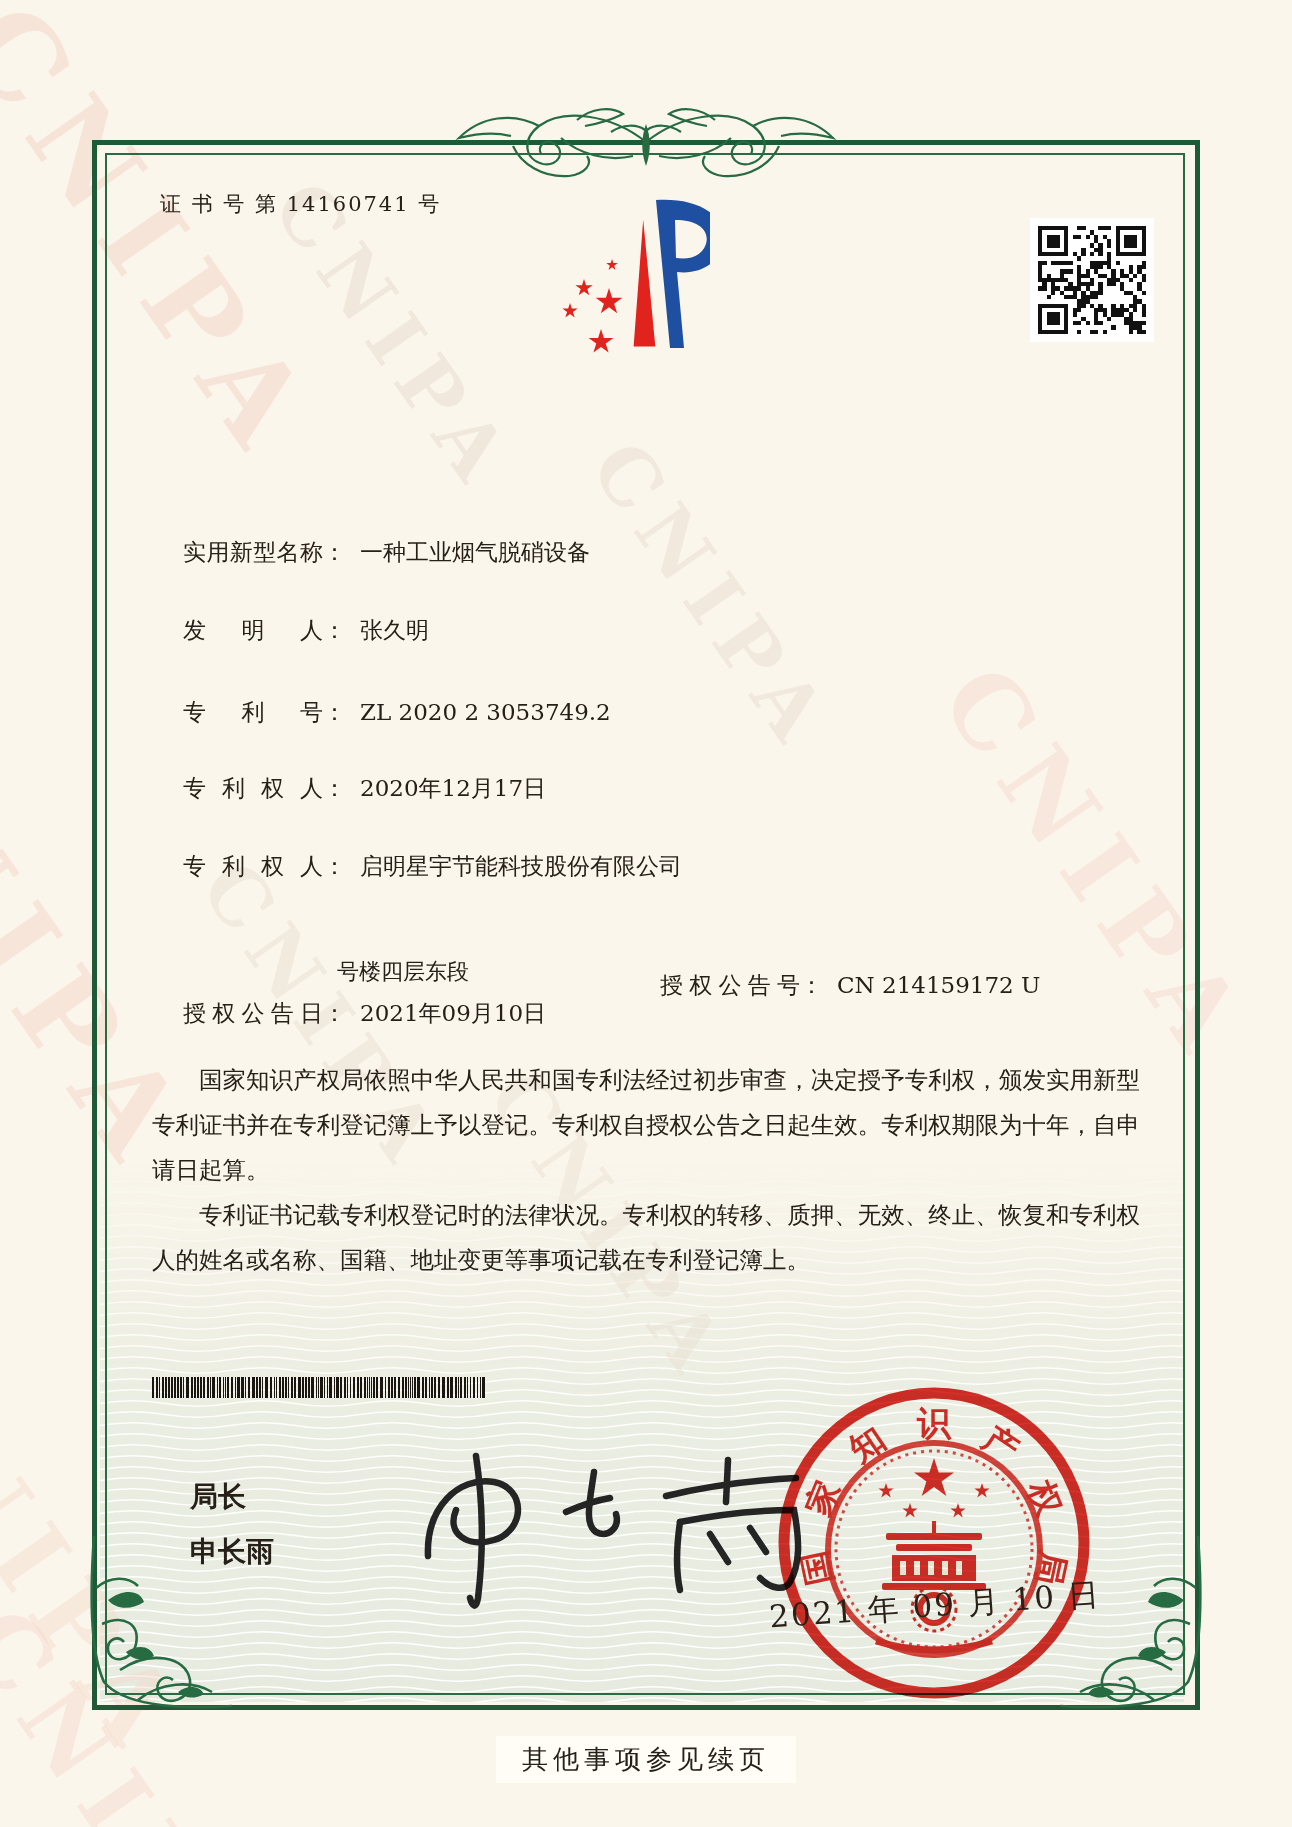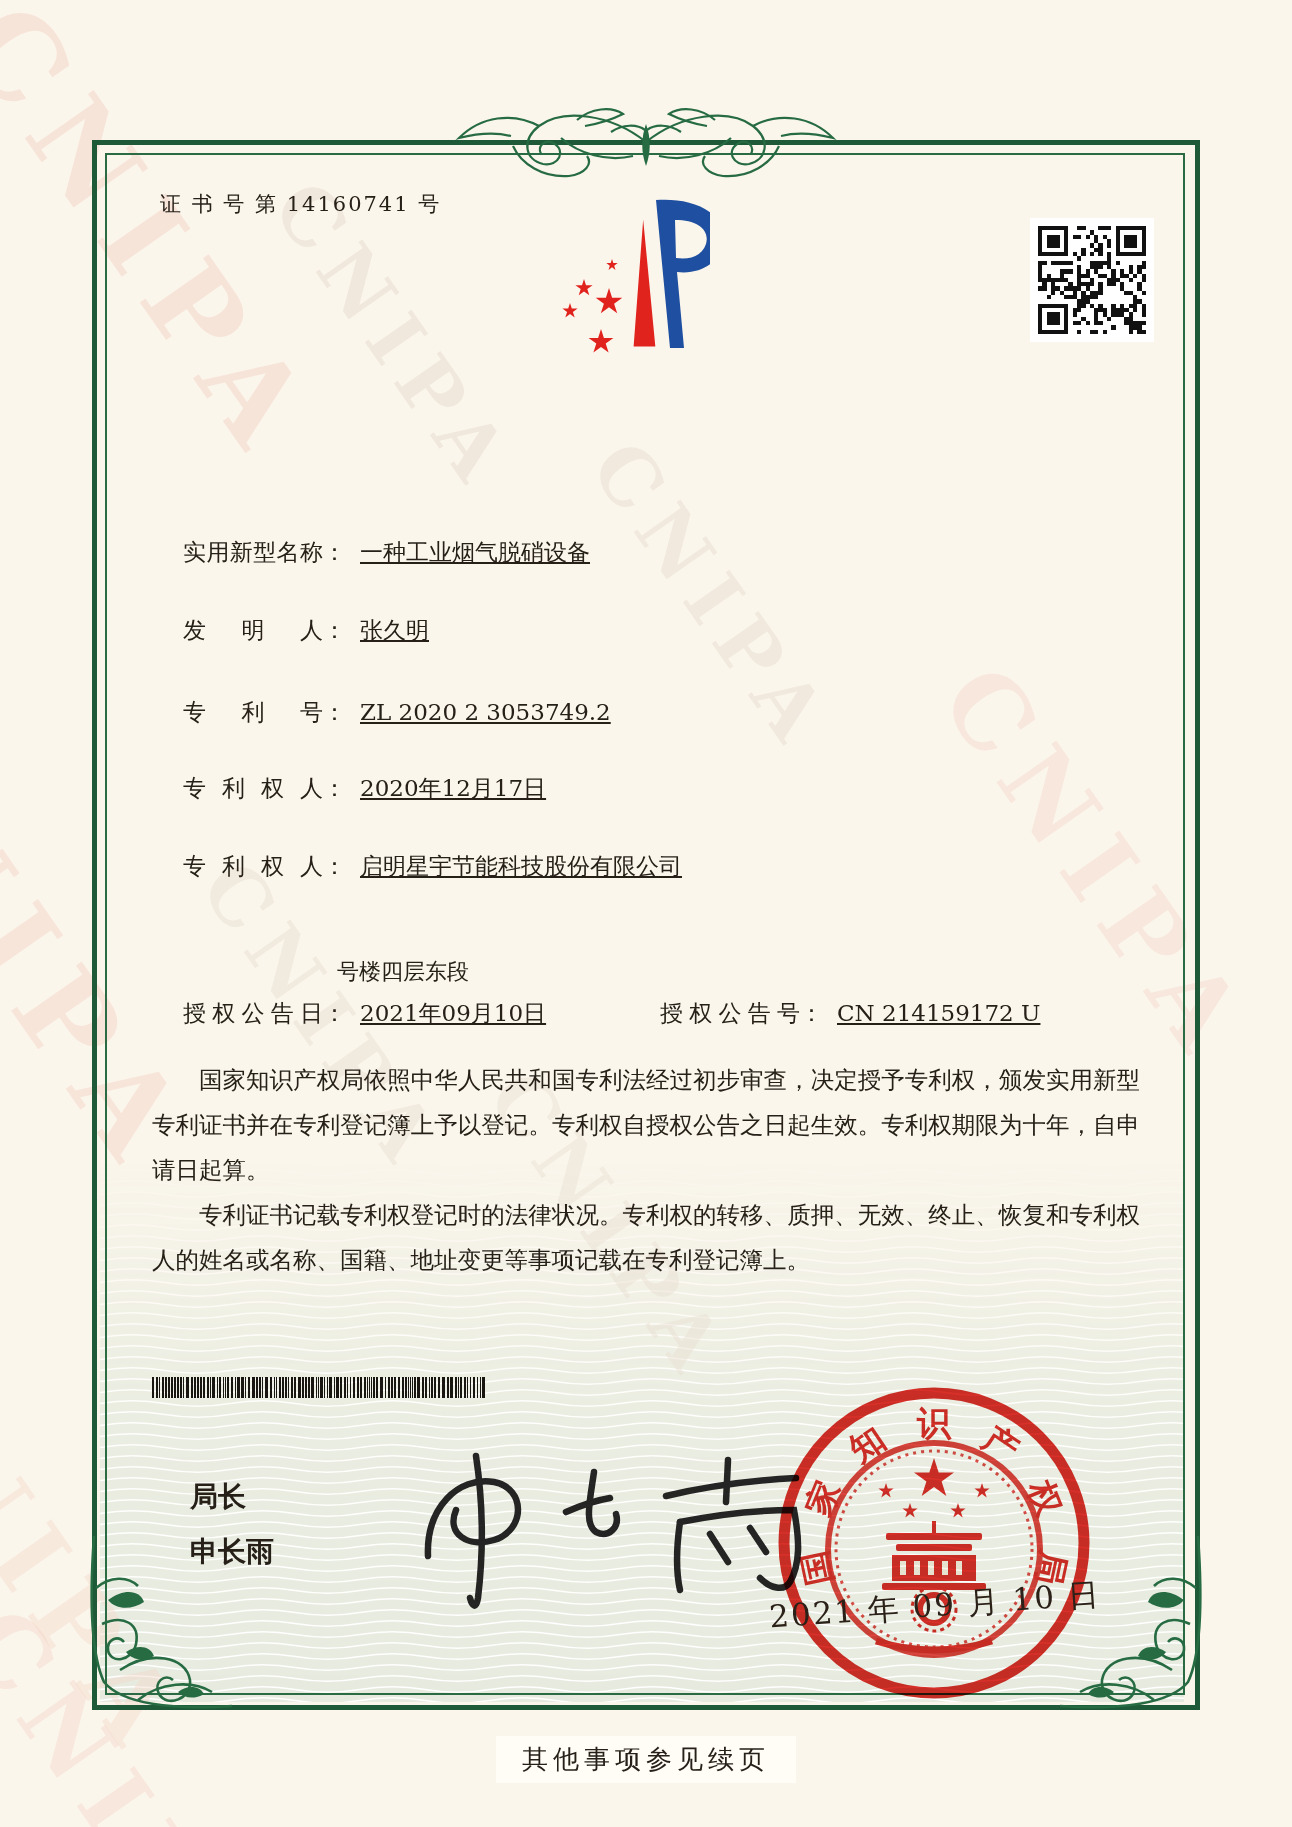--- a/index.html
+++ b/index.html
@@ -20,23 +20,23 @@
   .ornament{z-index:4;}
   
   #cert-no{left:160px;top:190px;font-size:21px;letter-spacing:2px;z-index:5;}
   #logo{left:540px;top:196px;z-index:5;}
   #qr{left:1030px;top:218px;width:108px;height:108px;background:#ffffff;padding:8px;z-index:5;}
   #title{left:0;top:391px;width:1110px;text-align:center;font-size:52px;font-weight:bold;letter-spacing:6px;z-index:5;}
   
   .field-row{position:absolute;left:183px;font-size:23px;white-space:nowrap;z-index:5;}
   .flabel{display:inline-block;width:140px;text-align:justify;text-align-last:justify;}
   .fcolon{display:inline-block;}
-  .fvalue{margin-left:14px;text-decoration:underline;}
+  .fvalue{margin-left:14px;}
   .addr2{position:absolute;left:337px;top:957px;font-size:22px;z-index:5;}
-  .grant-right{position:absolute;left:660px;top:998px;font-size:23px;white-space:nowrap;z-index:5;}
+  .grant-right{position:absolute;left:660px;top:970px;font-size:23px;white-space:nowrap;z-index:5;}
   
   #paras{left:152px;top:1058px;width:988px;font-size:23.5px;line-height:45px;text-align:justify;z-index:5;}
   #paras p{margin:0;text-indent:2em;}
   
   #barcode{left:152px;top:1377px;width:340px;height:21px;z-index:5;font-size:0;}
   #barcode i{display:inline-block;height:100%;background:#191611;}
   
   #signer-title{left:190px;top:1478px;font-size:28px;font-weight:600;font-family:"DejaVu Sans","Liberation Sans",sans-serif;z-index:5;}
   #signer-name{left:190px;top:1533px;font-size:28px;font-weight:600;font-family:"DejaVu Sans","Liberation Sans",sans-serif;z-index:5;}
   #signature{left:398px;top:1438px;z-index:6;}

